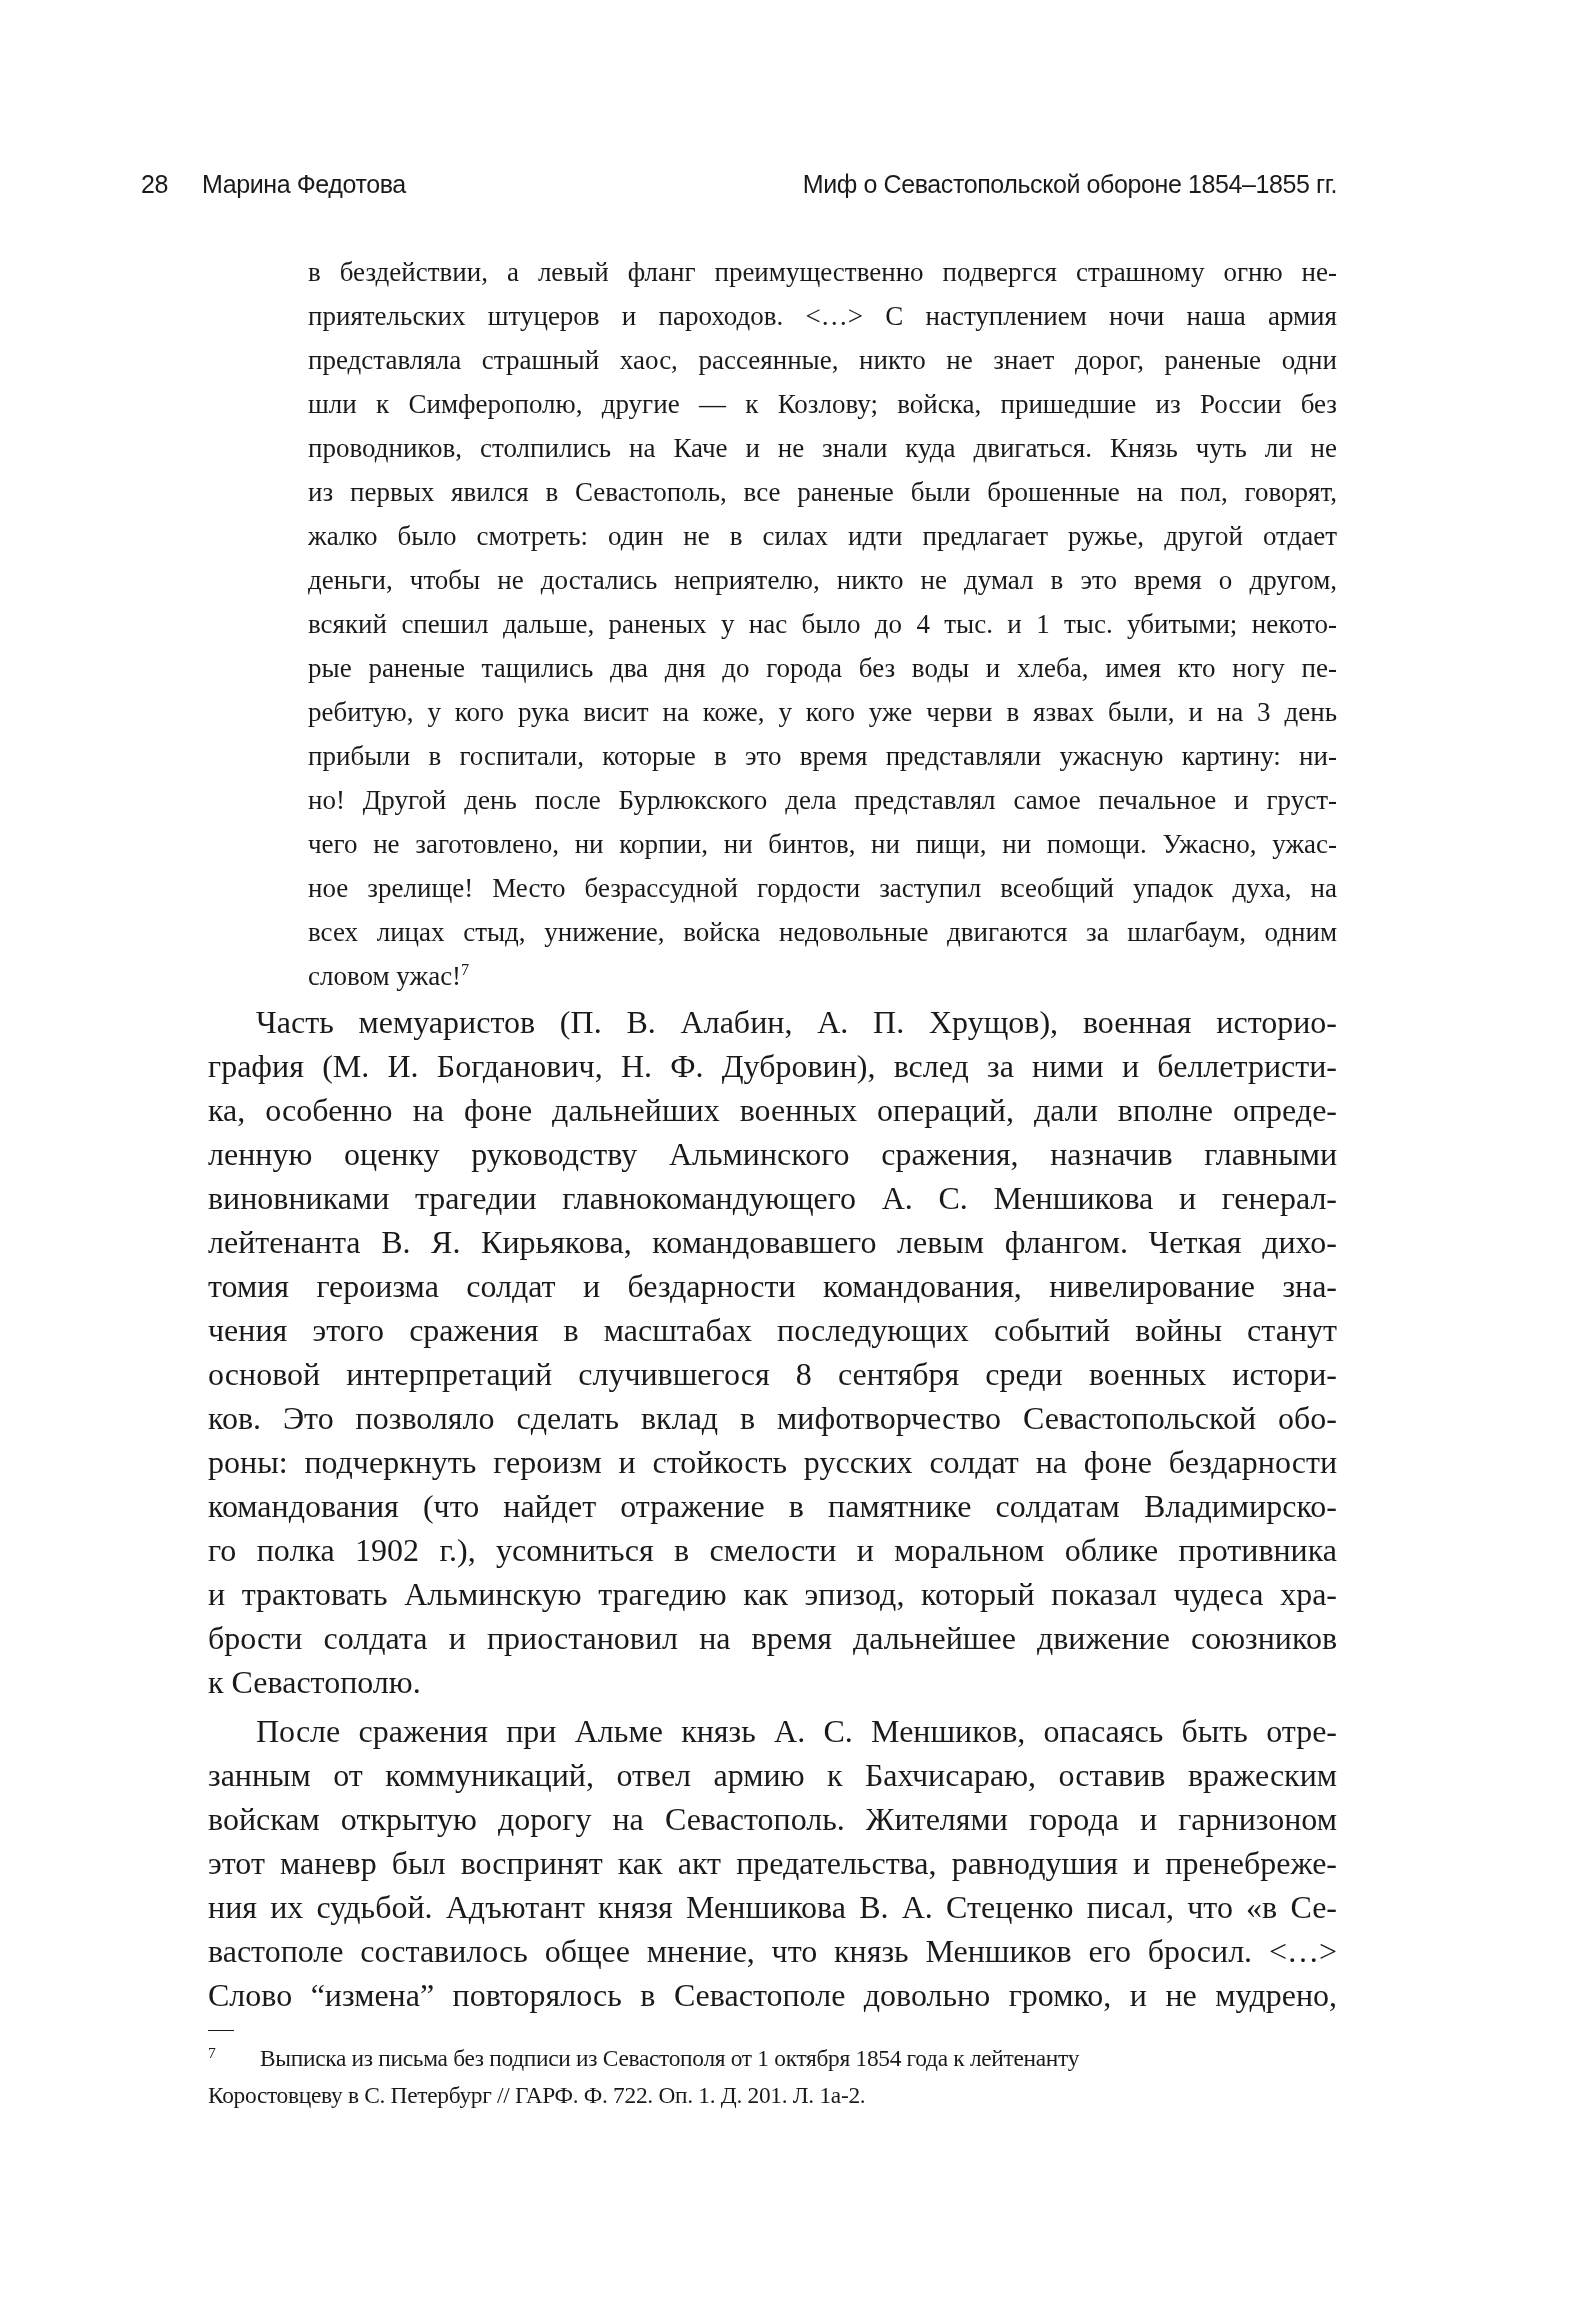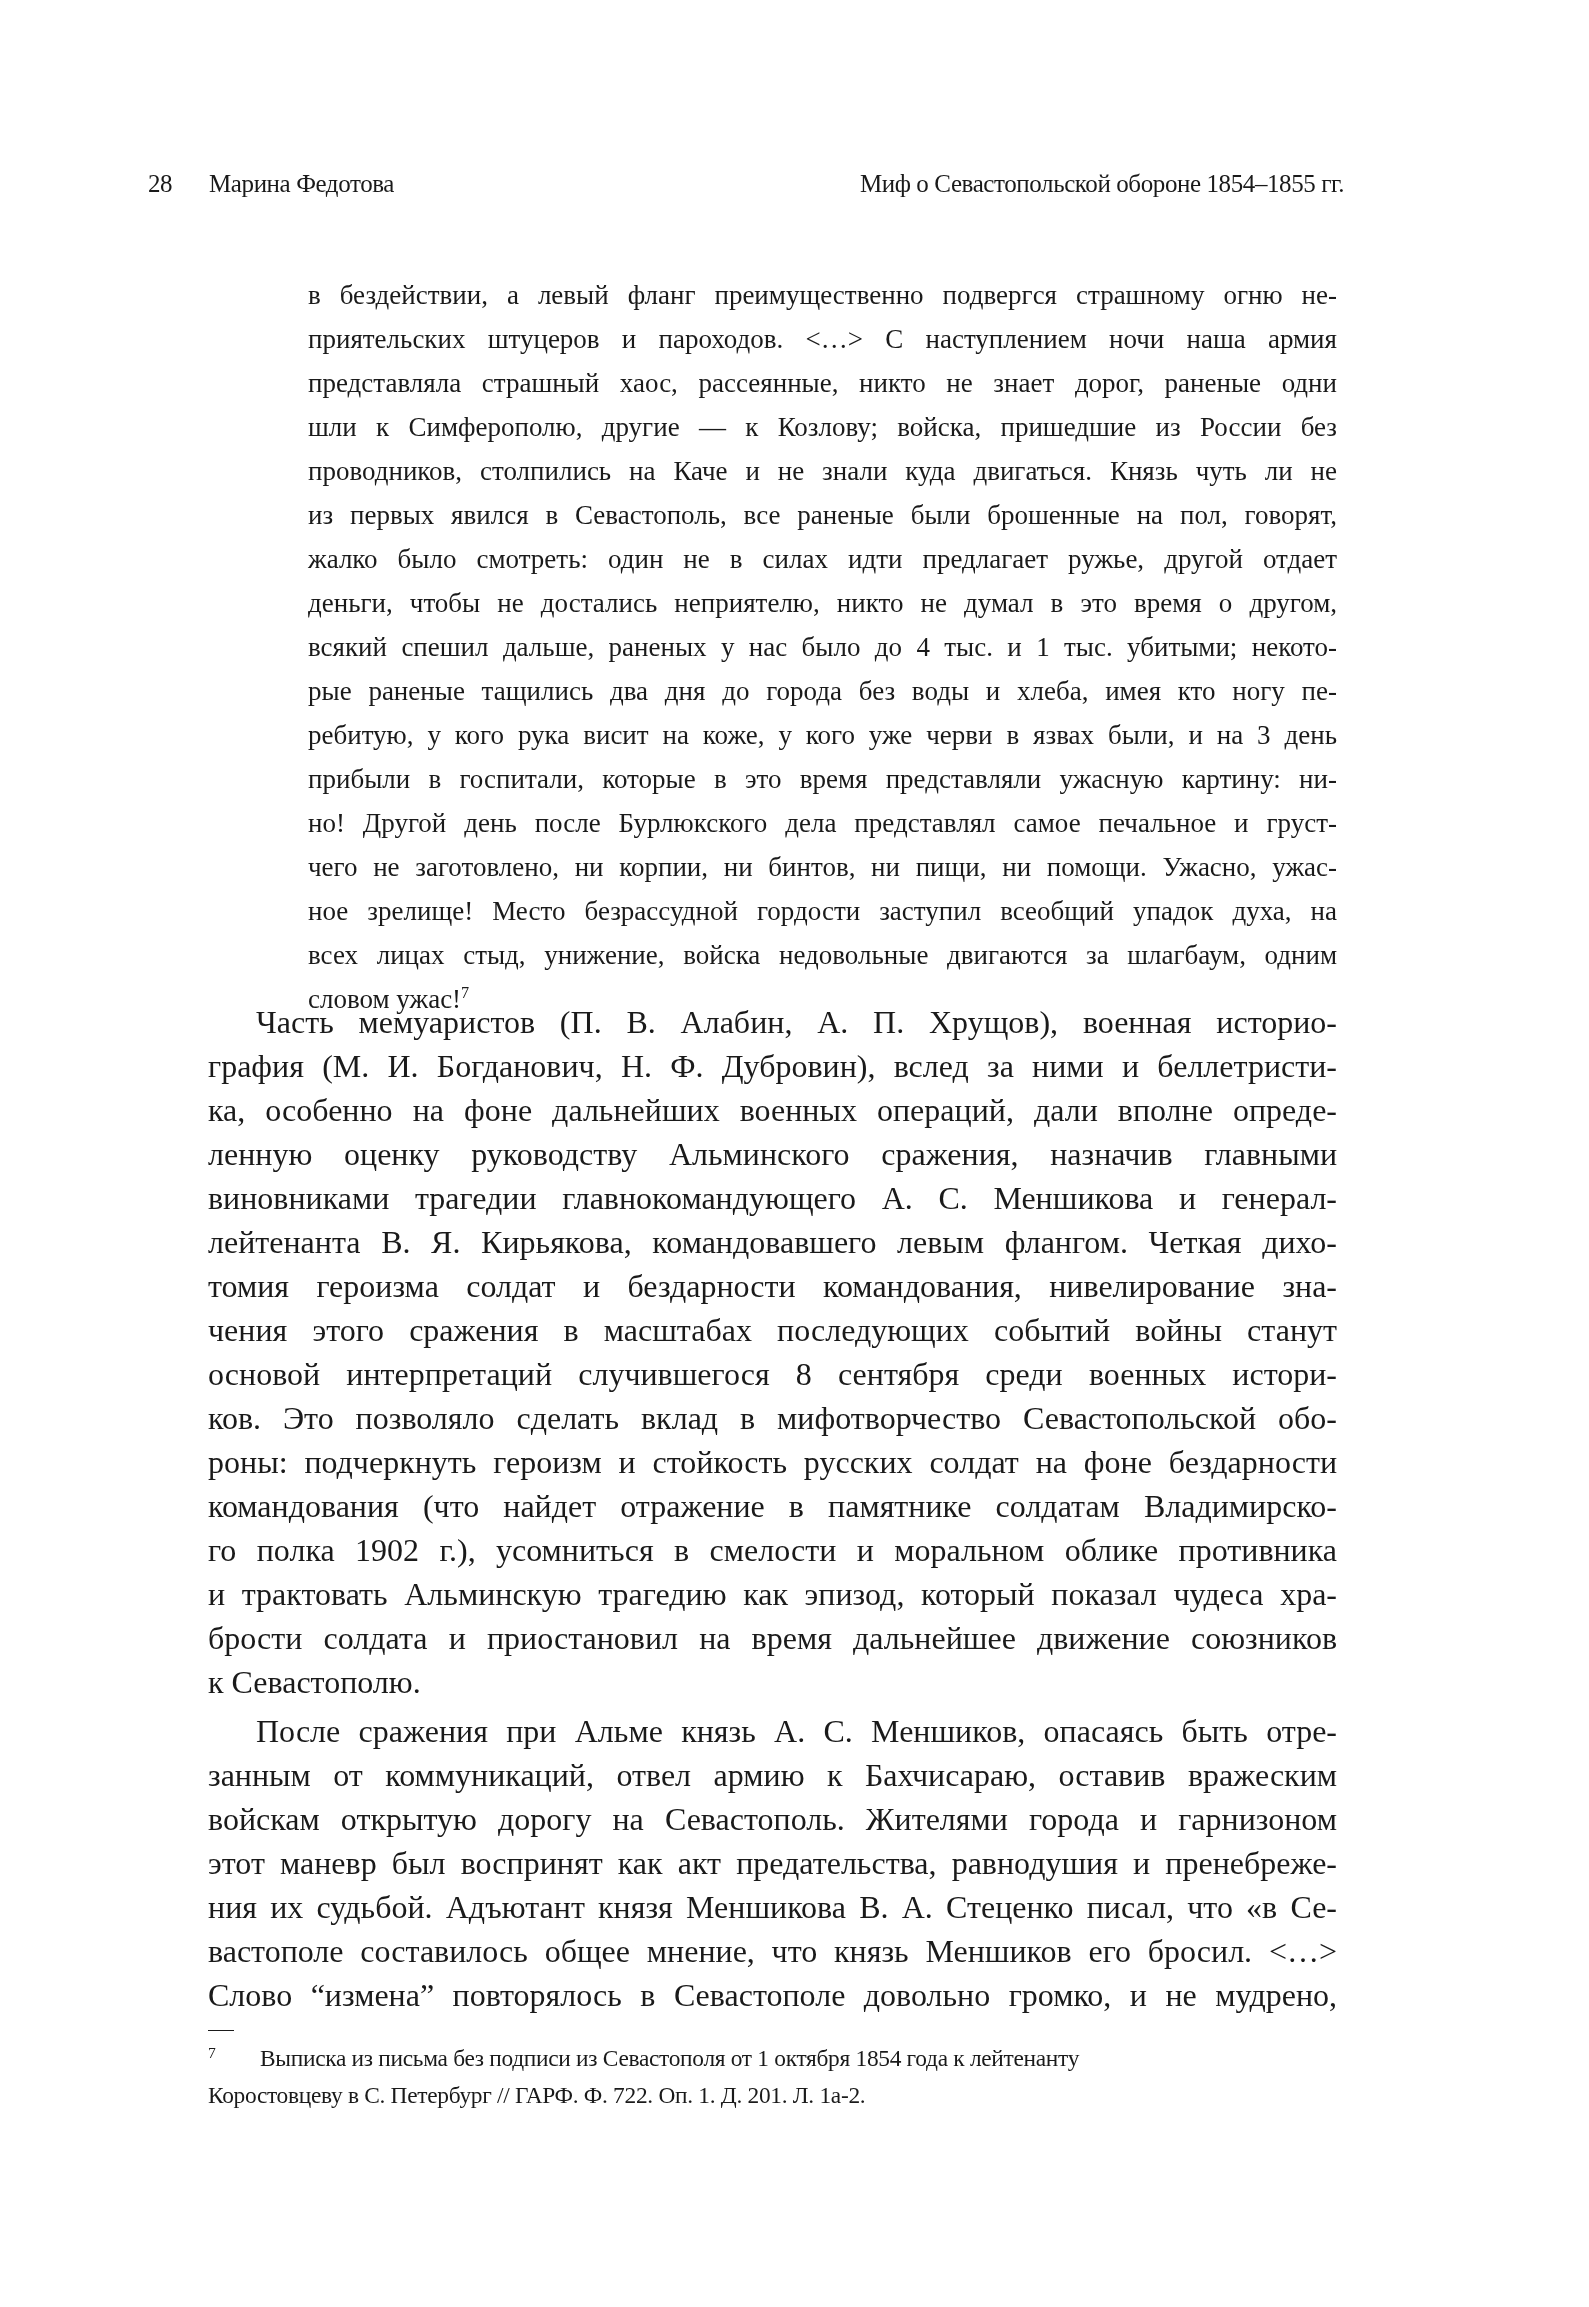--- a/index.html
+++ b/index.html
@@ -1,23 +1,23 @@
 <!DOCTYPE html>
 <html style="font-size:14px"><head>
 <meta charset="utf-8">
 <style>
   html, body { margin: 0; padding: 0; background: #ffffff; }
   body { width: 1590px; height: 2307px; position: relative; overflow: hidden; color: #1a1a1a; }
-  .header { position: absolute; top: 170px; left: 148px; width: 1196px; height: 38px;
-            font-family: Liberation Serif, serif; font-size: 25px; letter-spacing: -0.4px; }
+  .header { position: absolute; top: 170px; left: 141px; width: 1196px; height: 38px;
+            font-family: Liberation Sans, sans-serif; font-size: 25px; letter-spacing: -0.4px; }
   .header .pnum { position: absolute; left: 0; top: 0; }
   .header .author { position: absolute; left: 61px; top: 0; }
   .header .title { position: absolute; right: 0; top: 0; }
   .quote { position: absolute; top: 250px; left: 308px; width: 1029px;
-           font-family: "Liberation Serif", serif; font-size: 27px; line-height: 44px; margin-top: 23px; }
+           font-family: "Liberation Serif", serif; font-size: 27px; line-height: 44px; }
   .body { position: absolute; top: 1000px; left: 208px; width: 1129px;
           font-family: Liberation Serif, serif; font-size: 32px; line-height: 44px; }
   .line { display: block; white-space: nowrap; text-align: justify; text-align-last: justify; }
   .line.last { text-align-last: left; }
   .line.indent { padding-left: 48px; }
   .gap { height: 5.2px; }
   sup { font-size: 60%; line-height: 0; vertical-align: super; }
   .fn-rule { position: absolute; top: 2030px; left: 208px; width: 26px; border-top: 1.7px solid #1a1a1a; }
   .footnote { position: absolute; top: 2040px; left: 208px; width: 1129px;
               font-family: Liberation Serif, serif; font-size: 23.4px; line-height: 37px; letter-spacing: -0.3px; }

